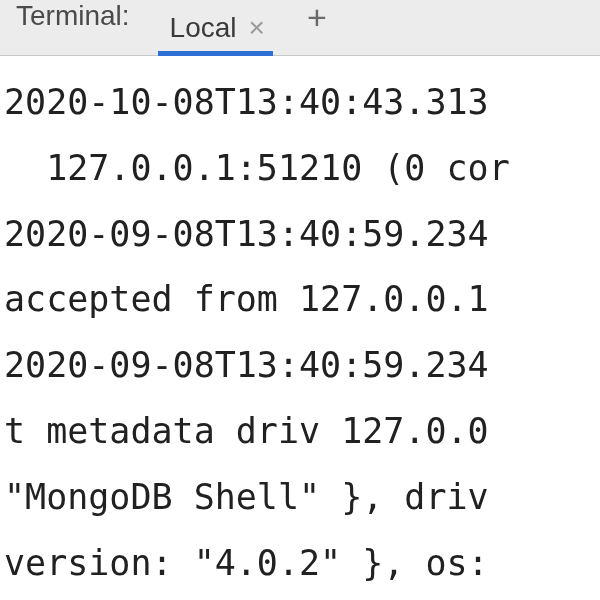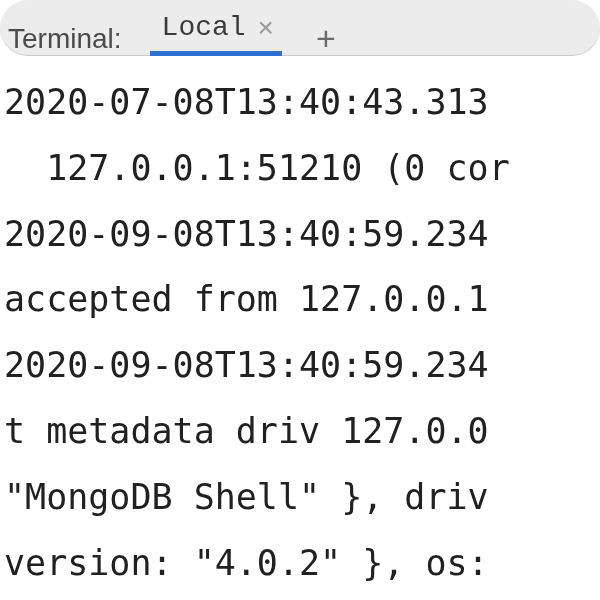--- a/index.html
+++ b/index.html
@@ -5,28 +5,27 @@
     * { margin: 0; padding: 0; box-sizing: border-box; }
     body {
       width: 600px;
       height: 600px;
       overflow: hidden;
       font-family: -apple-system, "Helvetica Neue", Arial, sans-serif;
       background: #fff;
     }
     .header {
       display: flex;
-      align-items: flex-end;
+      align-items: flex-start;
       height: 56px;
       background: #ececec;
       border-bottom: 1px solid #c9c9c9;
-      padding-left: 8px;
+      padding-left: 16px;
       font-size: 28px;
       color: #4a4a4a;
-      border-radius: 28px;
     }
     .title-label {
       margin-right: 30px;
     }
     .tab {
       display: flex;
       align-items: center;
       height: 100%;
       padding: 0 6px;
       position: relative;
@@ -36,21 +35,20 @@
       position: absolute;
       left: -2px;
       right: -2px;
       bottom: -1px;
       height: 5px;
       background: #2d6fd2;
     }
     .tab-label {
       color: #3a3a3a;
       padding: 0 4px;
-      font-family: Liberation Mono, monospace;
     }
     .close-x {
       margin-left: 8px;
       color: #9a9a9a;
       font-size: 28px;
       line-height: 1;
       cursor: pointer;
     }
     .new-tab {
       margin-left: 36px;
@@ -76,20 +74,20 @@
 
 <div class="header">
   <span class="title-label">Terminal:</span>
   <div class="tab active">
     <span class="tab-label">Local</span>
     <span class="close-x">×</span>
   </div>
   <span class="new-tab">+</span>
 </div>
 
-<div class="terminal-body"><span>2020-07-08T13:40:43.313</span>
+<div class="terminal-body"><span>2020-10-08T13:40:43.313</span>
 <span>  127.0.0.1:51210 (0 cor</span>
 <span>2020-09-08T13:40:59.234</span>
 <span>accepted from 127.0.0.1</span>
 <span>2020-09-08T13:40:59.234</span>
 <span>t metadata driv 127.0.0</span>
 <span>"MongoDB Shell" }, driv</span>
 <span>version: "4.0.2" }, os:</span></div>
 
 </body></html>

